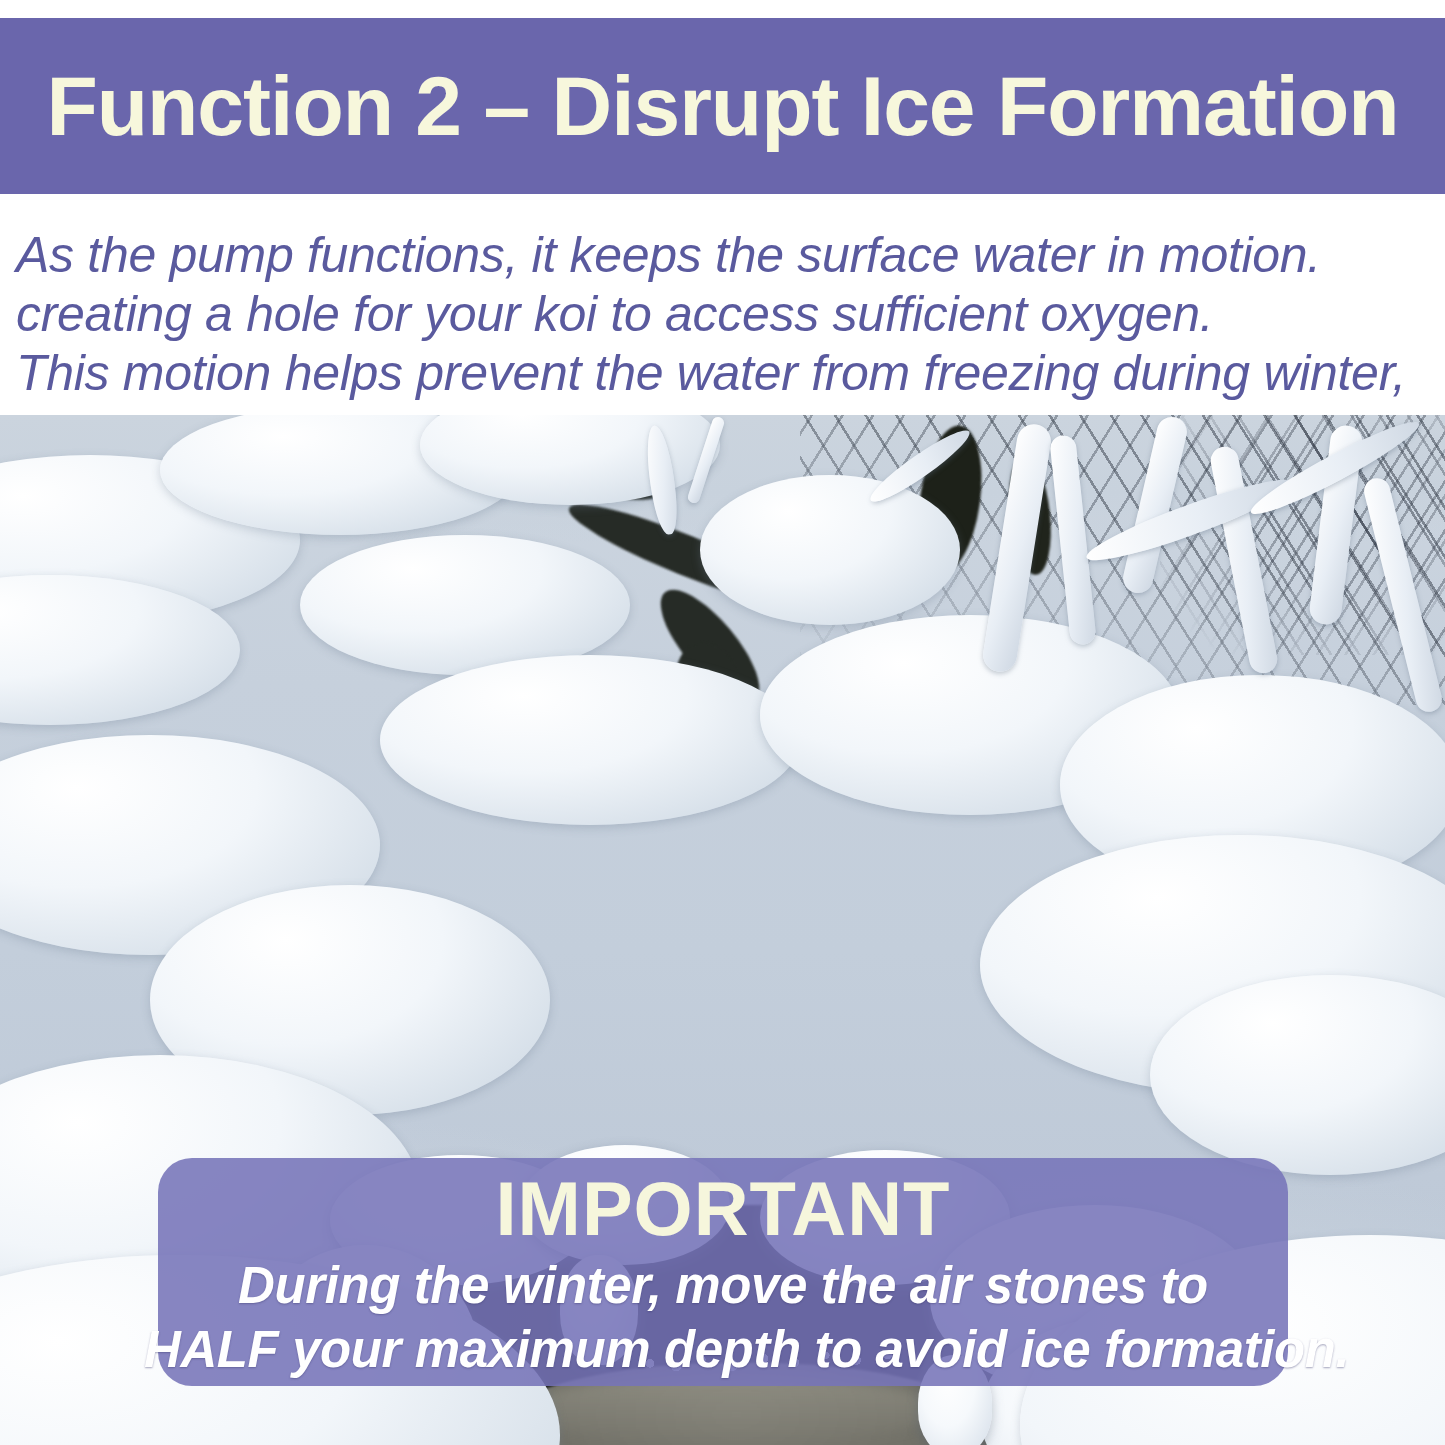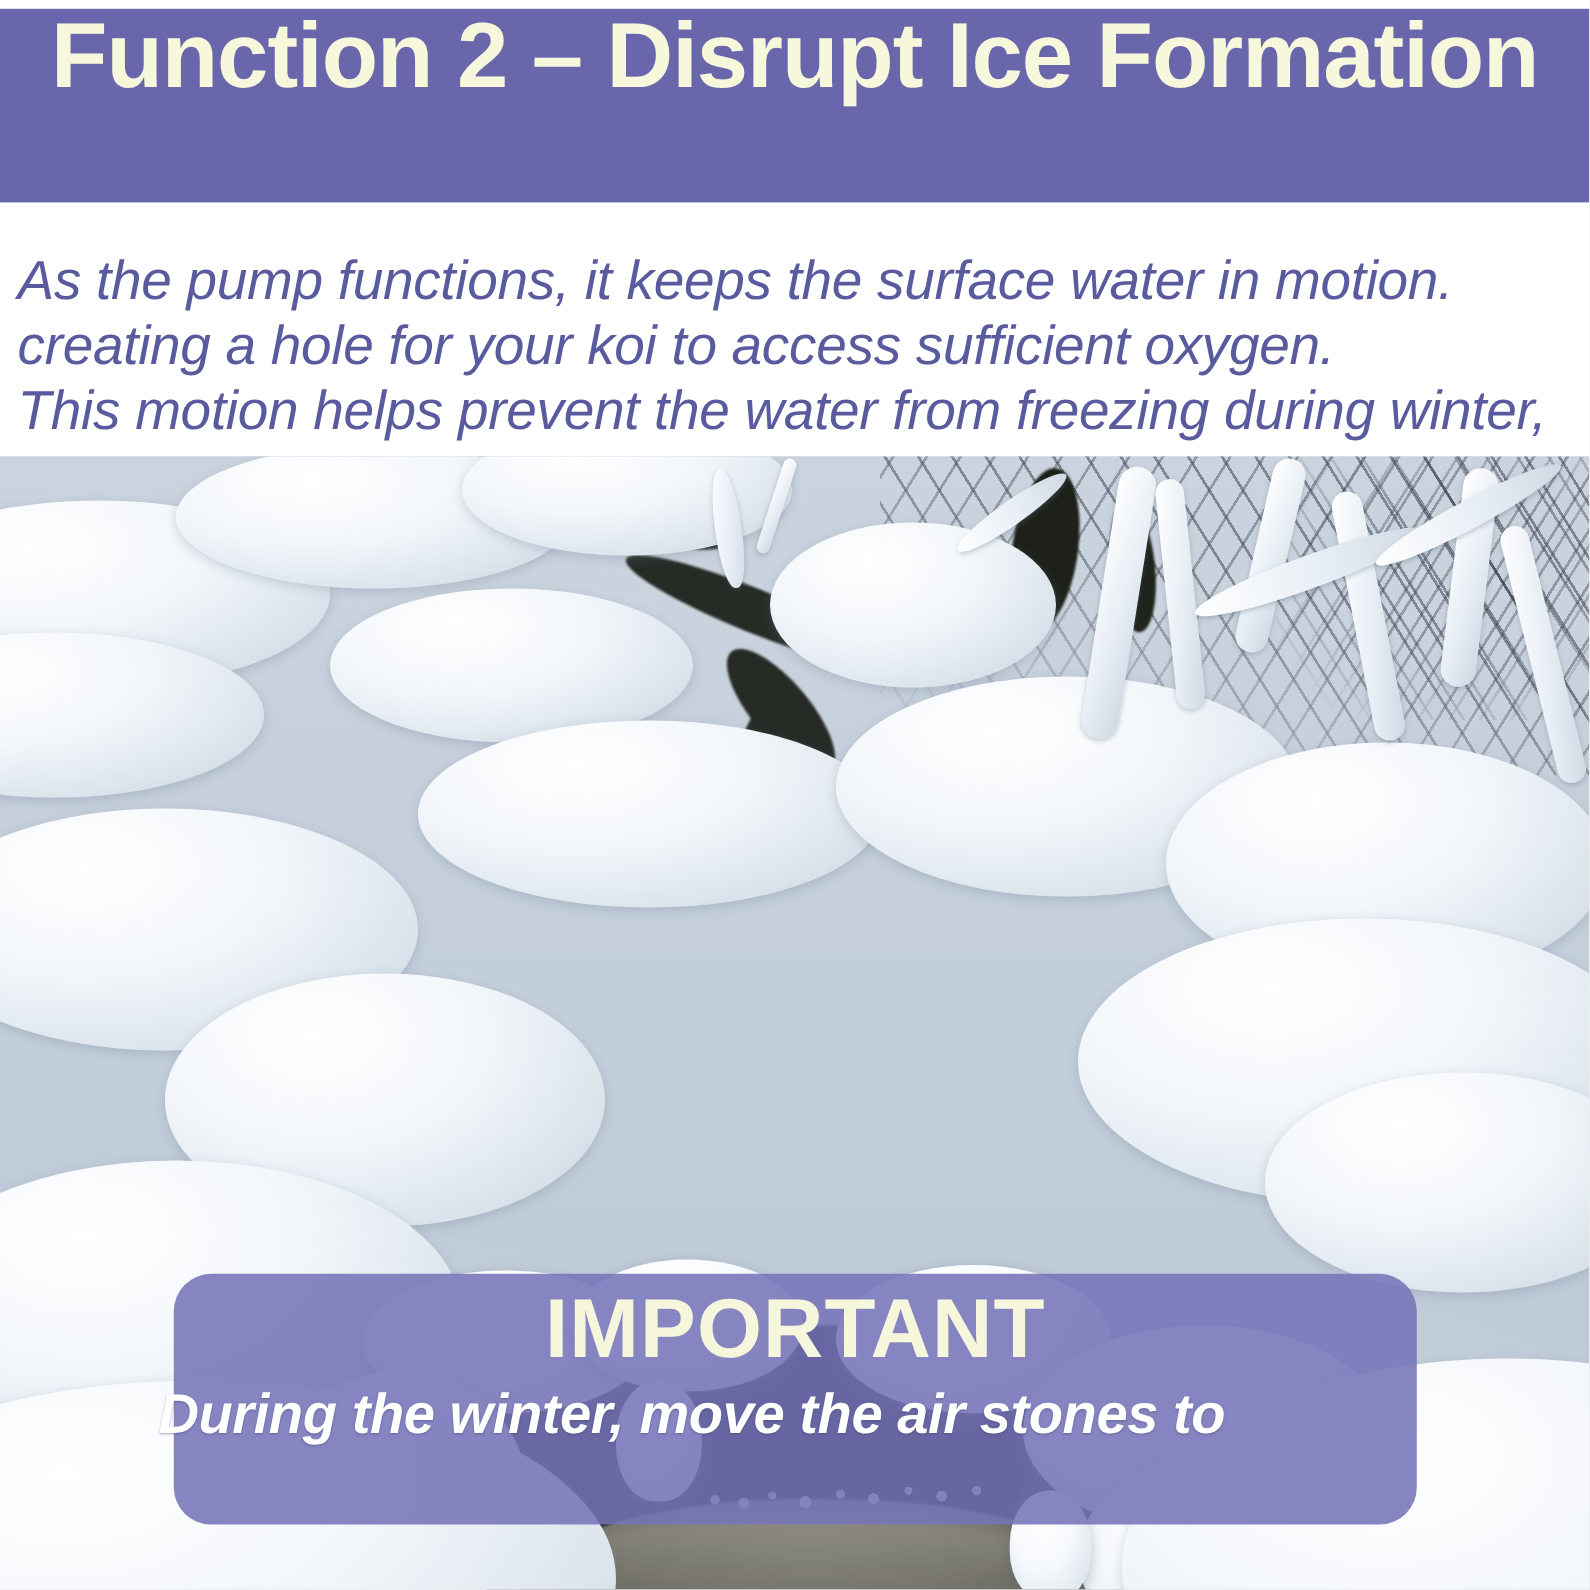--- a/index.html
+++ b/index.html
@@ -16,25 +16,26 @@
     width: 1445px;
     height: 1445px;
     overflow: hidden;
     background: #ffffff;
   }
 
   
   .header-band {
     position: absolute;
     left: 0;
-    top: 8px;
+    top: 18px;
     width: 1445px;
     height: 176px;
     background: #6a66ac;
     display: flex;
+    align-items: center;
     justify-content: center;
     box-sizing: border-box;
     padding: 0 14px;
   }
   .header-title {
     font-family: "Liberation Sans", sans-serif;
     font-weight: bold;
     font-size: 84px;
     line-height: 1;
     color: #f7f7dc;
@@ -236,21 +237,21 @@
     line-height: 82px;
     color: #f6f6dc;
     text-align: center;
     letter-spacing: 1px;
   }
   .callout-lines {
     position: absolute;
     left: -14px;
     top: 96px;
     width: 1158px;
-    text-align: left;
+    text-align: center;
   }
   .callout-line {
     font-family: "Liberation Sans", sans-serif;
     font-style: italic;
     font-weight: bold;
     font-size: 51px;
     line-height: 64px;
     color: #ffffff;
     white-space: nowrap;
     text-shadow: 0 1px 2px rgba(60,58,110,0.45);
@@ -332,16 +333,17 @@
 
     <div class="mound" style="left:-200px; top:840px; width:760px; height:360px;"></div>
     <div class="mound" style="left:1020px; top:820px; width:700px; height:380px;"></div>
 
   </div>
 
   <div class="callout">
     <div class="callout-title">IMPORTANT</div>
     <div class="callout-lines">
       <div class="callout-line">During the winter, move the air stones to</div>
+      <div class="callout-line">HALF your maximum depth to avoid ice formation.</div>
     </div>
   </div>
 
 </div>
 
 </body></html>

